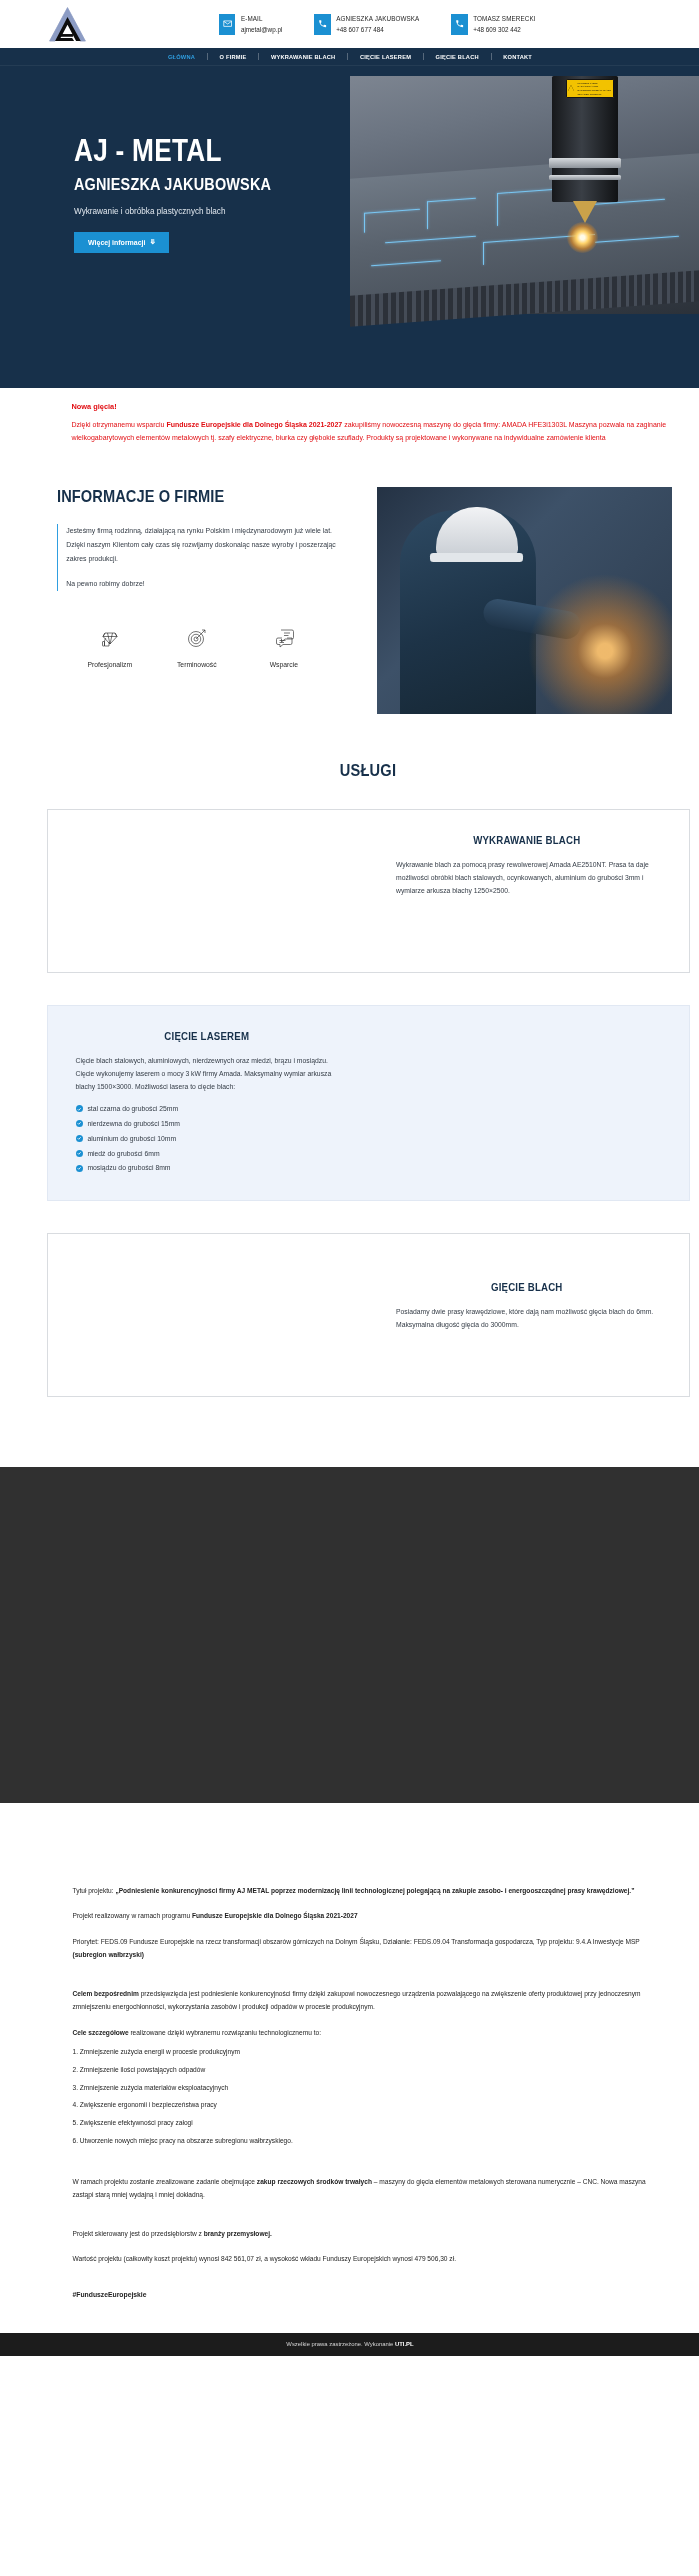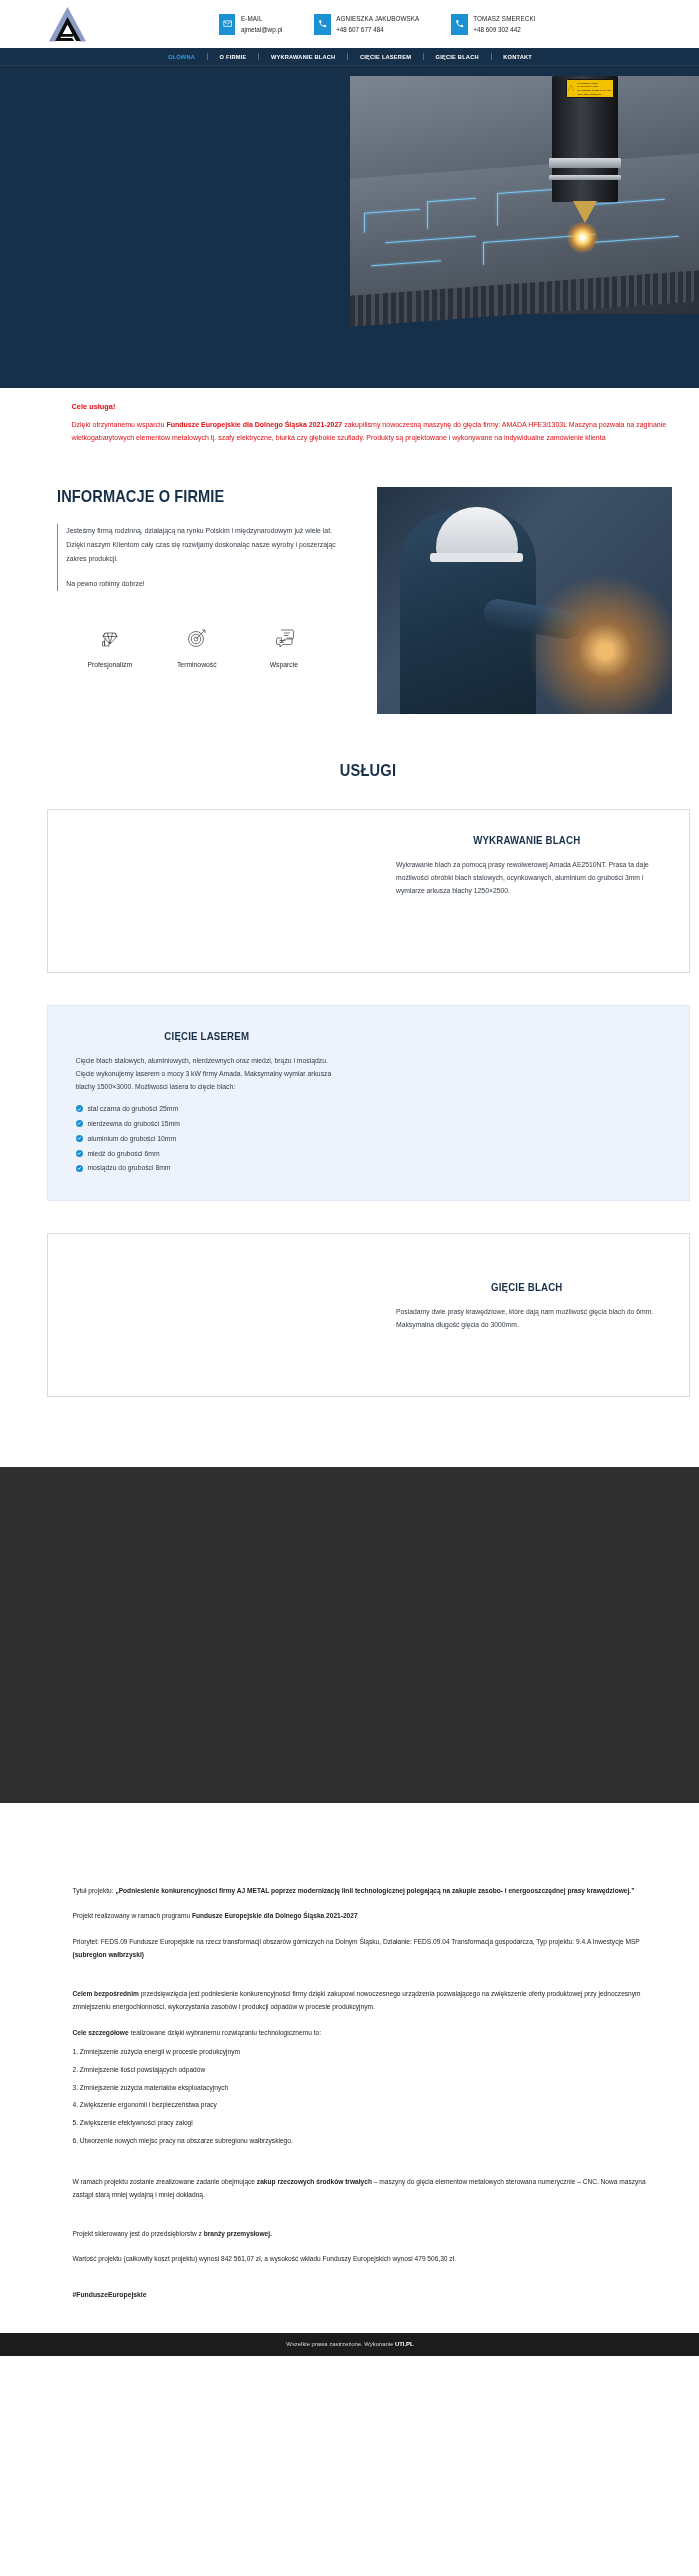--- a/index.html
+++ b/index.html
@@ -379,25 +379,34 @@
         <div class="ring" style="top:99px;height:5.5px;"></div>
         <div class="label">
           <span class="tri"></span>
           <span>INVISIBLE LASER RADIATION AVOID EXPOSURE TO BEAM CLASS 3B LASER PRODUCT</span>
         </div>
       </div>
       <div class="nozzle"></div>
       <div class="spark"></div>
     </div>
 
+    <div class="hero-copy">
+      <h1>AJ - METAL</h1>
+      <h2>AGNIESZKA JAKUBOWSKA</h2>
+      <p class="sub">Wykrawanie i obróbka plastycznych blach</p>
+      <button class="hero-btn">
+        <span>Więcej informacji</span>
+        <span class="chev">⤋</span>
+      </button>
+    </div>
   </section>
 
   <section class="news">
     <div class="news-inner">
-      <h3>Cele usługa!</h3>
+      <h3>Nowa gięcia!</h3>
       <p><span>Dzięki otrzymanemu wsparciu </span><b>Fundusze Europejskie dla Dolnego Śląska 2021-2027</b><span> zakupiliśmy nowoczesną maszynę do gięcia firmy: AMADA HFE3i1303L</span> <span>Maszyna pozwala na zaginanie wielkogabarytowych elementów metalowych tj. szafy elektryczne, biurka czy głębokie szuflady. Produkty są projektowane i wykonywane na indywidualne zamówienie klienta</span></p>
     </div>
   </section>
 
   <section class="about">
     <div class="about-inner">
       <div class="about-left">
         <h2>INFORMACJE O FIRMIE</h2>
         <div class="about-text">
           <p>Jesteśmy firmą rodzinną, działającą na rynku Polskim i międzynarodowym już wiele lat. Dzięki naszym Klientom cały czas się rozwijamy doskonaląc nasze wyroby i poszerzając zakres produkcji.</p>

